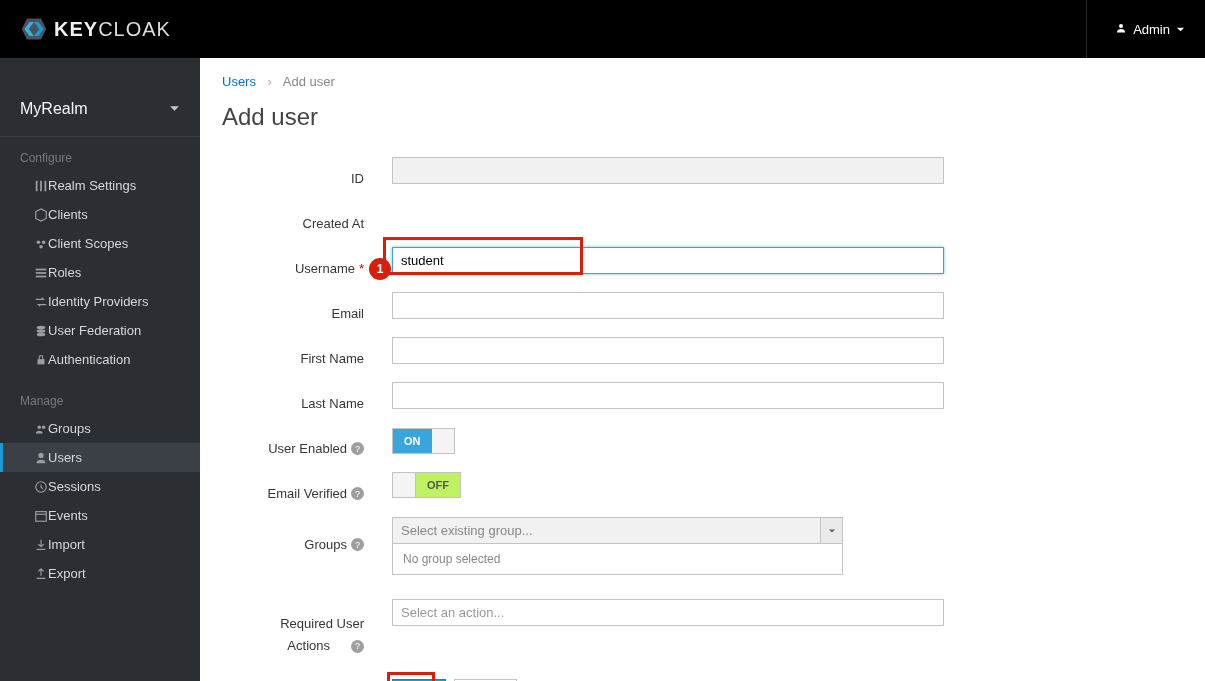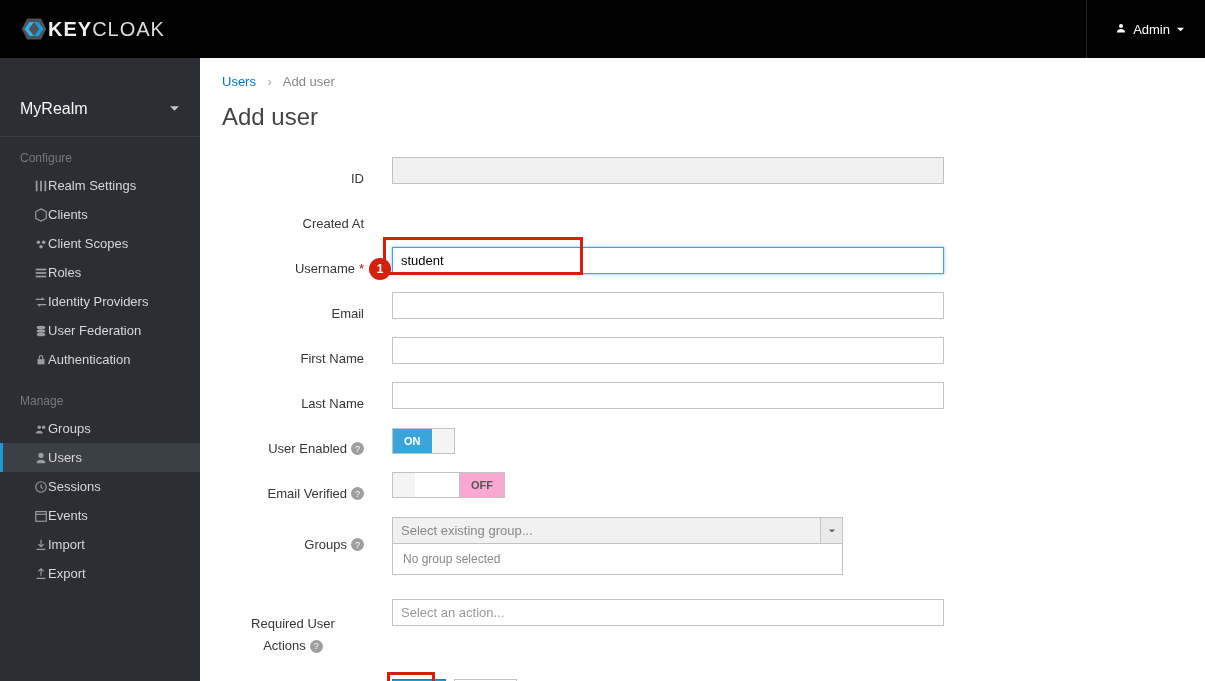--- a/index.html
+++ b/index.html
@@ -1,21 +1,21 @@
 <!DOCTYPE html>
 <html><head>
 <meta charset="utf-8">
 <style>
   * { box-sizing: border-box; margin: 0; padding: 0; }
   html, body { height: 100%; font-family: "Helvetica Neue", Helvetica, Arial, sans-serif; font-size: 13px; color: #333; }
   body { display: flex; flex-direction: column; width: 1205px; height: 681px; overflow: hidden; background: #fff; }
 
   
   .topbar { height: 58px; background: #000; display: flex; align-items: center; padding: 0 20px; justify-content: space-between; }
-  .logo { display: flex; align-items: center; gap: 0; }
+  .logo { display: flex; align-items: center; gap: 6px; }
   .logo-mark { width: 28px; height: 28px; }
   .logo-text { font-size: 20px; font-weight: 300; letter-spacing: 1px; color: #dcdcdc; }
   .logo-text b { font-weight: 700; color: #f0f0f0; }
   .user-menu { display: flex; align-items: center; gap: 6px; color: #fff; font-size: 13px; cursor: pointer; border-left: 1px solid #2b2b2b; padding-left: 28px; height: 100%; }
 
   
   .main { flex: 1; display: flex; min-height: 0; }
   .sidebar { width: 200px; background: #2b2e33; color: #c7c7c7; display: flex; flex-direction: column; font-size: 13px; }
   .realm-selector { display: flex; align-items: center; justify-content: space-between; padding: 18px 20px 10px 20px; font-size: 16px; color: #f5f5f5; cursor: pointer; margin-top: 24px; }
   .divider { height: 1px; background: #3a3d42; margin: 8px 0 6px 0; }
@@ -46,21 +46,21 @@
   .select-box { width: 451px; height: 27px; border: 1px solid #c3c3c3; background: #f1f1f1; display: flex; align-items: center; padding: 0 8px; color: #888; font-size: 13px; position: relative; }
   .select-arrow { position: absolute; right: 0; top: 0; bottom: 0; width: 22px; border-left: 1px solid #c3c3c3; background: #eaeaea; display: flex; align-items: center; justify-content: center; }
   .groups-wrap { width: 462px; }
   .groups-msg { border: 1px solid #c3c3c3; border-top: none; padding: 8px 10px; font-size: 12px; color: #888; width: 451px; }
 
   .toggle { display: inline-flex; border: 1px solid #c3c3c3; height: 26px; overflow: hidden; font-size: 11px; font-weight: bold; cursor: pointer; }
   .toggle span { display: flex; align-items: center; justify-content: center; padding: 0 11px; }
   .toggle.on .seg-on { background: #39a5dc; color: #fff; }
   .toggle.on .seg-off { background: #f4f4f4; color: #f4f4f4; width: 22px; padding: 0; }
   .toggle.off .seg-on { background: #f4f4f4; color: #f4f4f4; width: 22px; padding: 0; }
-  .toggle.off .seg-off { background: #f9a8d4; color: #555; border-left: 1px solid #c3c3c3; margin-left: 44px; }
+  .toggle.off .seg-off { background: #bef264; color: #555; border-left: 1px solid #c3c3c3; }
 
   .actions-input { width: 100%; height: 27px; border: 1px solid #c3c3c3; padding: 0 8px; font-size: 13px; color: #999; display: flex; align-items: center; }
 
   .buttons-row { display: flex; align-items: center; gap: 8px; margin-top: 24px; margin-left: 170px; position: relative; }
   .btn { height: 26px; padding: 0 12px; font-size: 12px; border: 1px solid; cursor: pointer; display: inline-flex; align-items: center; }
   .btn-primary { background: #1b9ad6; border-color: #1784b8; color: #fff; font-weight: 600; }
   .btn-default { background: #fff; border-color: #c3c3c3; color: #333; }
 
   
   .anno-circle { position: absolute; width: 22px; height: 22px; border-radius: 50%; background: #d4200c; color: #fff; font-size: 12px; font-weight: bold; display: flex; align-items: center; justify-content: center; z-index: 10; }
@@ -322,23 +322,23 @@
               <svg width="8" height="8" viewBox="0 0 10 10" fill="#666">
                 <path d="M1 3l4 4 4-4z"></path>
               </svg>
             </span>
         </div>
         <div class="groups-msg">No group selected</div>
       </div>
     </div>
 
     <div class="form-row align-top" style="margin-top:22px;">
-      <div class="form-label" style="flex-direction:column; line-height:1.4;">
+      <div class="form-label" style="flex-direction:column; align-items:flex-end; line-height:1.4;">
         <span>Required User</span>
-        <span style="display:flex; gap:4px; align-items:center;">
+        <span style="display:flex; gap:21px; align-items:center;">
             <span>Actions</span> 
             <span class="help-icon">?</span>
           </span>
       </div>
       <div class="form-control-wrap">
         <div class="actions-input">
             <span>Select an action...</span>
           </div>
       </div>
     </div>

